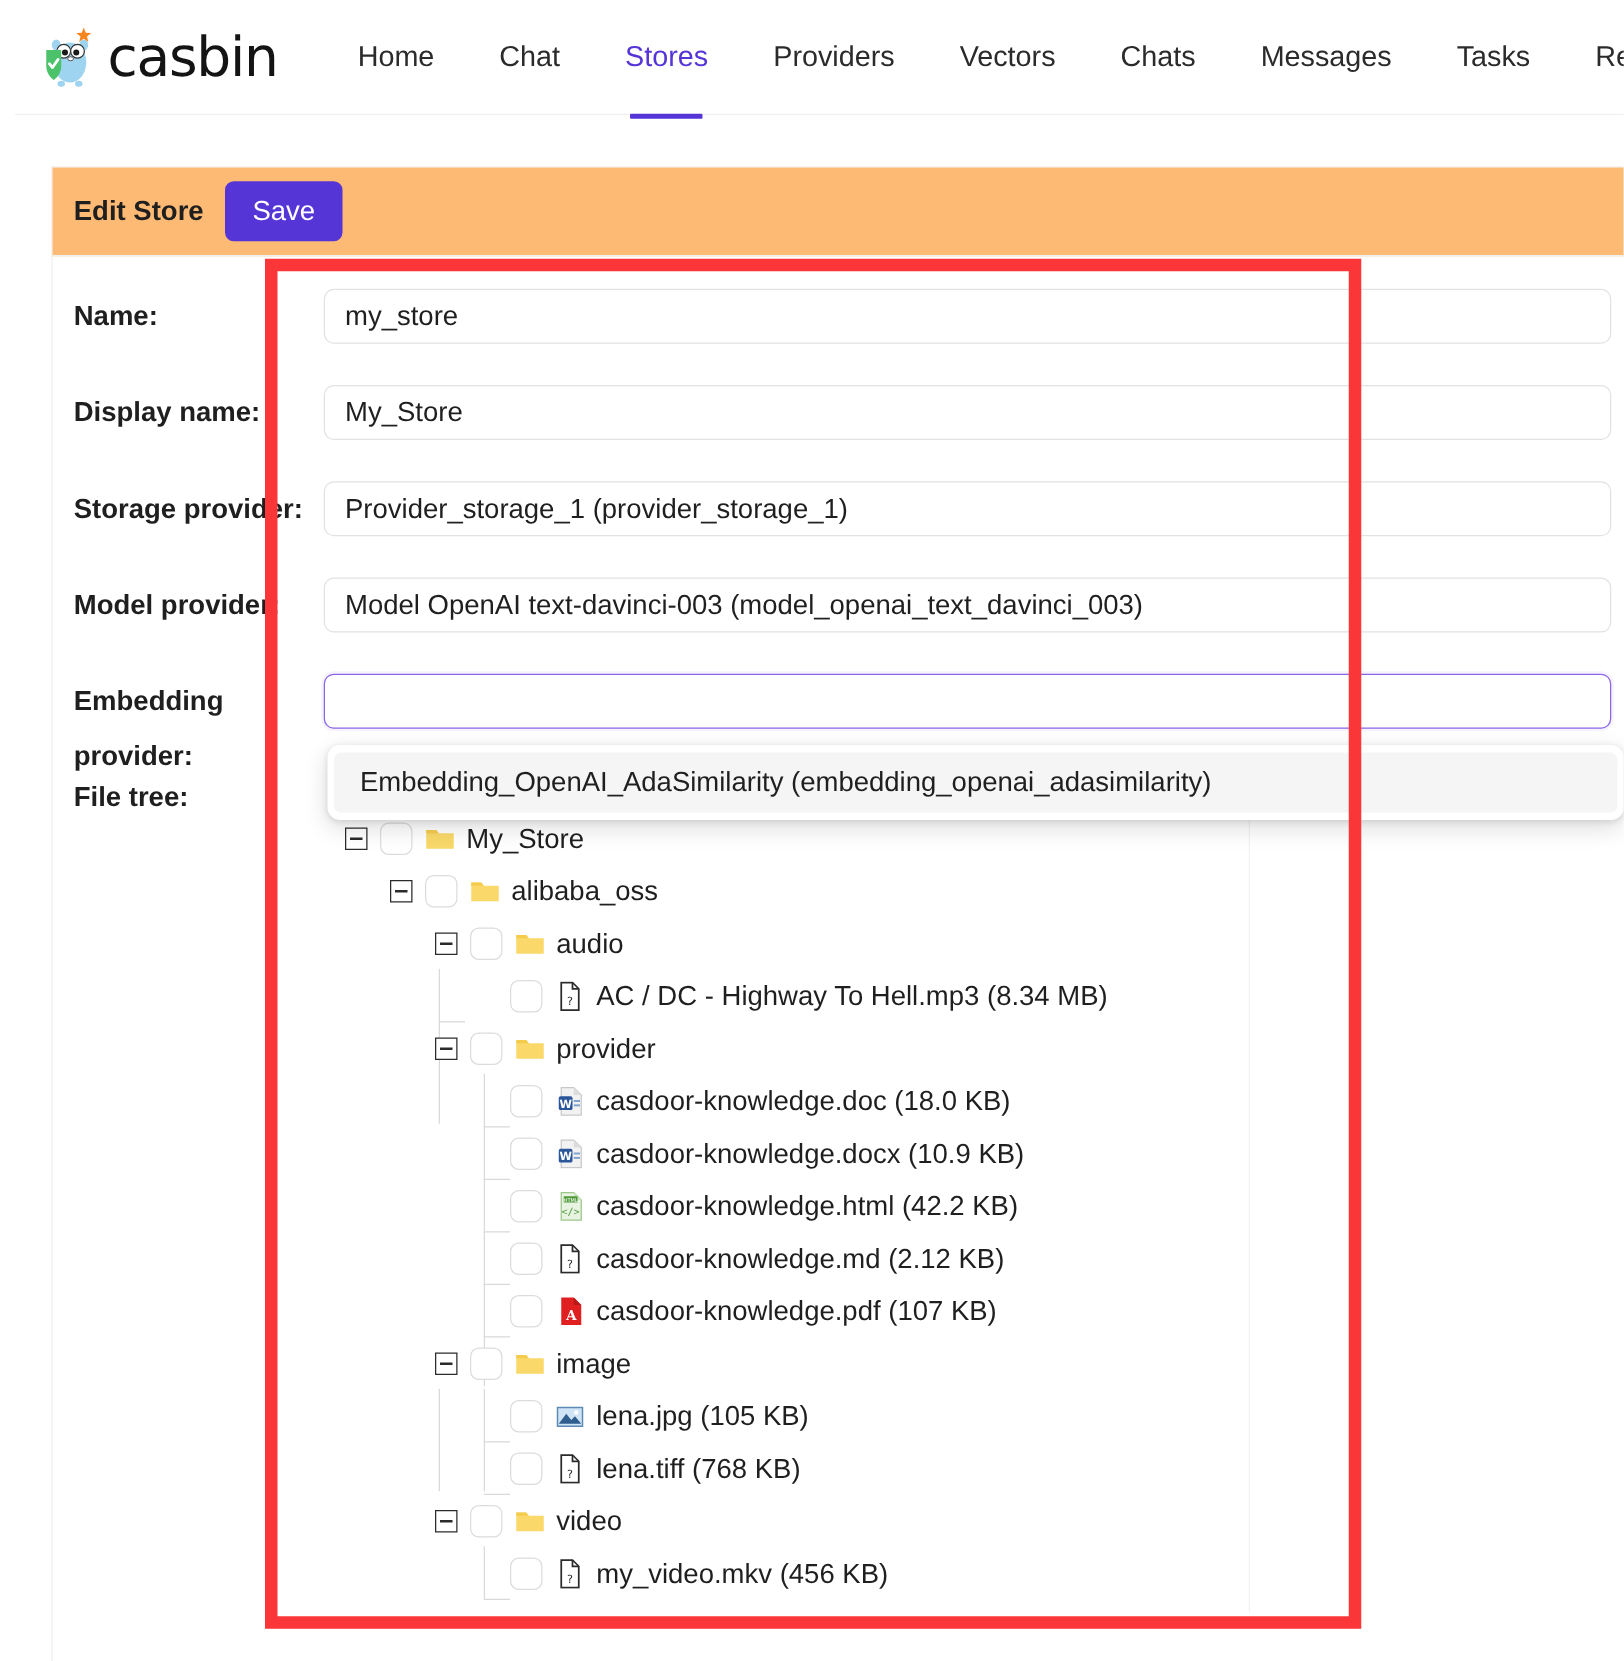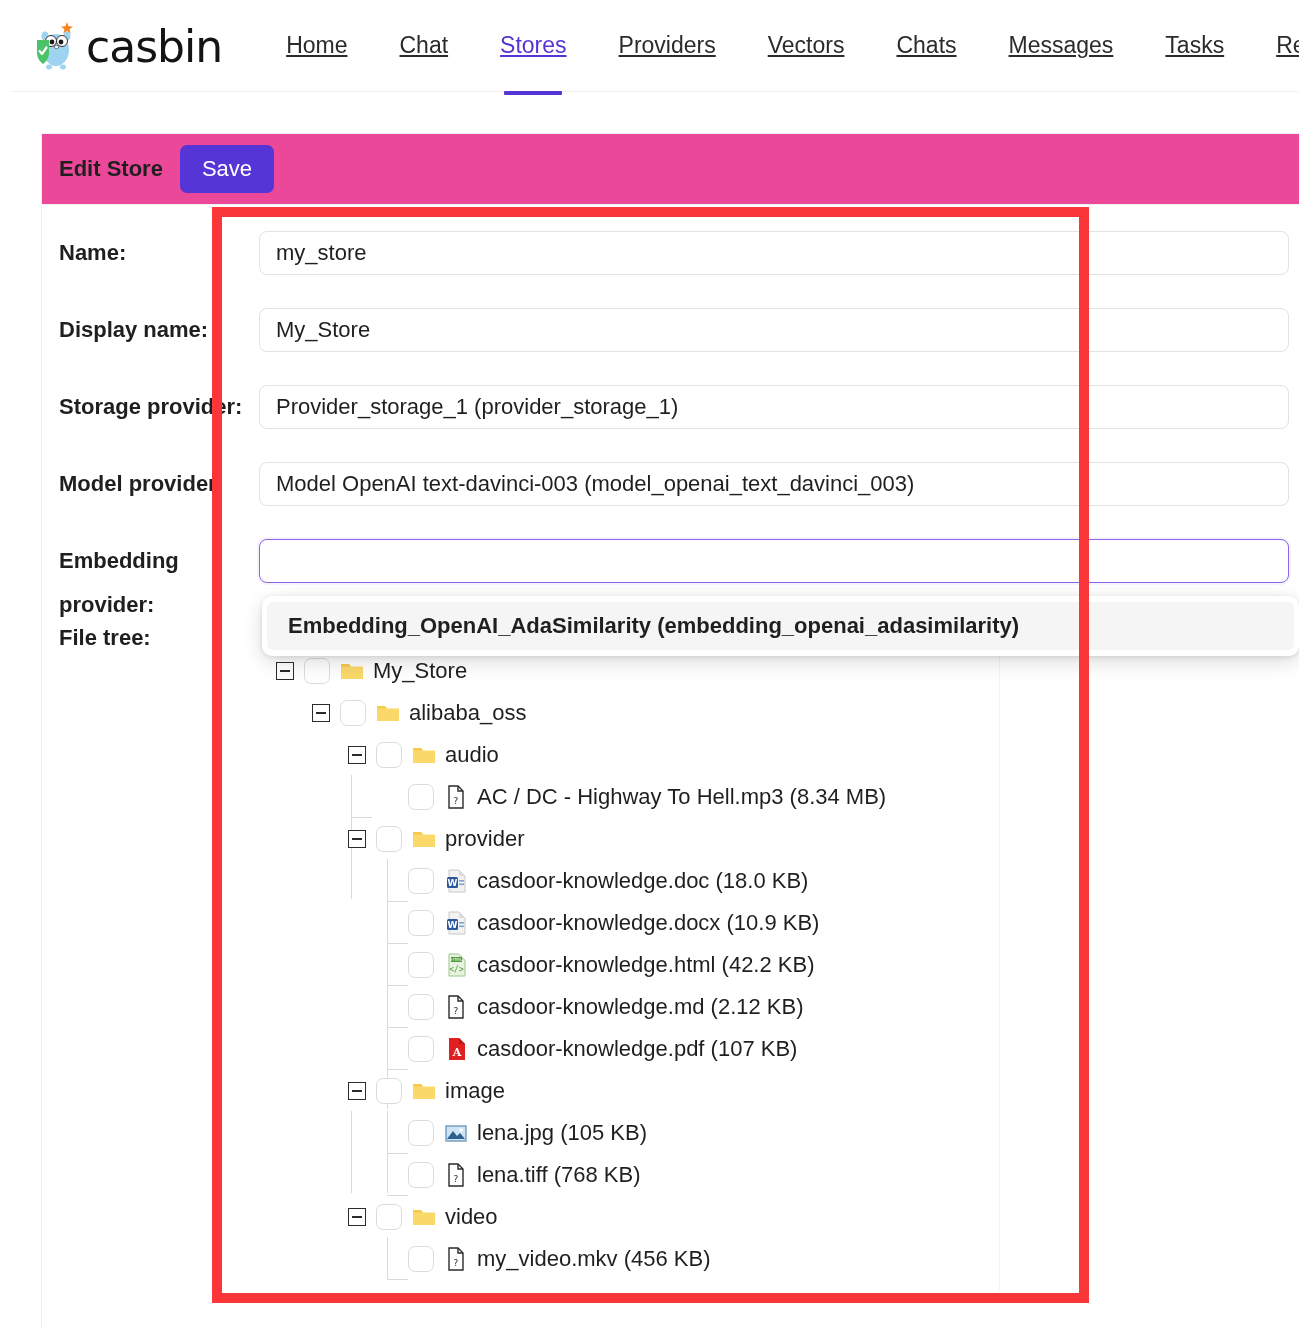--- a/index.html
+++ b/index.html
@@ -30,38 +30,38 @@
     font-size:44px; font-weight:400; letter-spacing:-1px;
     color:#141414; line-height:1; margin-top:2px;
     font-family:"DejaVu Sans", sans-serif;
   }
   .nav-items{ display:flex; align-items:center; height:92px; }
   .nav-item{
     position:relative;
     font-size:23px; color:#2b2b2b;
     padding:0 26px; height:92px;
     display:flex; align-items:center; gap:7px;
-    cursor:pointer; white-space:nowrap;text-decoration:underline;
+    cursor:pointer; white-space:nowrap;
   }
   .nav-item.active{ color:#5635d6; }
   .nav-item.active .nav-underline{
     position:absolute; left:50%; transform:translateX(-50%);
     bottom:-3px; width:58px; height:4px; background:#5635d6; border-radius:1px;
   }
 
   
   .card{
     position:absolute; left:41px; top:133px;
     width:1258px; height:1250px;
     background:#ffffff;
     border:1px solid #f0f0f0;
     border-right:none;
   }
   .card-head{
-    height:71px; background:#ec4899;
+    height:71px; background:#fdba74;
     border-bottom:1px solid #f0f0f0;
     display:flex; align-items:center; padding-left:17px; gap:17px;
   }
   .card-title{ font-size:22px; font-weight:bold; color:#1f1f1f; }
   .save-btn{
     background:#5635d6; color:#ffffff;
     border:none; border-radius:7px;
     font-size:22px; font-family:"Liberation Sans", sans-serif;
     padding:8px 22px; cursor:pointer;
     height:48px; line-height:30px;
@@ -89,21 +89,20 @@
   .control.focused{ border:1px solid #8b64e8; box-shadow:0 0 0 2px rgba(86,53,214,0.06); }
 
   
   .dropdown{
     position:absolute; left:262px; top:596px;
     width:1037px; background:#ffffff;
     border-radius:10px;
     box-shadow:0 6px 20px rgba(0,0,0,0.14), 0 1px 5px rgba(0,0,0,0.10);
     padding:6px 0 6px 0;
     z-index:30;
-    font-weight:bold;
   }
   .dropdown-option{
     height:48px; display:flex; align-items:center;
     padding-left:21px; font-size:22px; color:#1f1f1f;
     background:#f5f5f5; cursor:pointer;
     border-radius:6px; margin:0 5px;
   }
 
   
   .tree-wrap{

